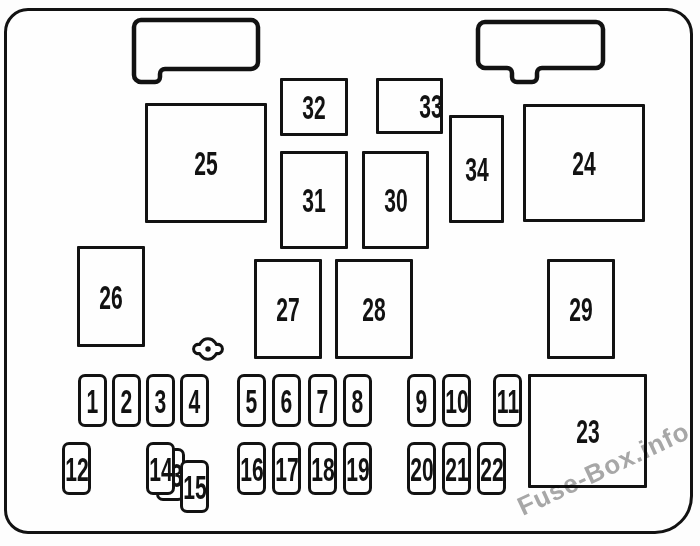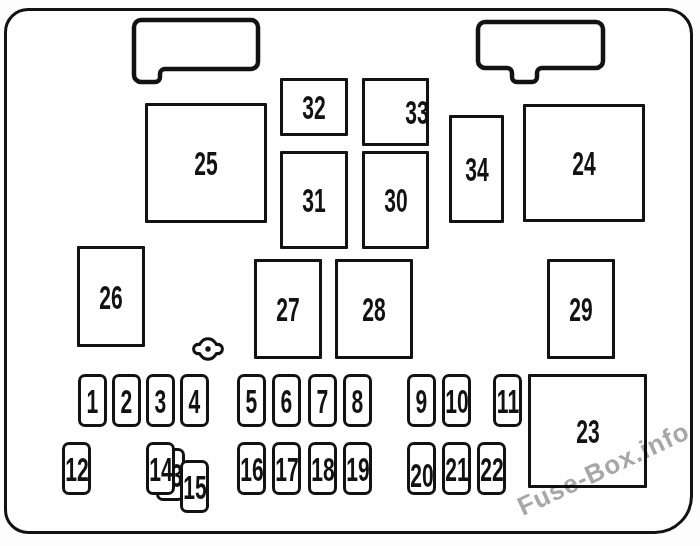--- a/index.html
+++ b/index.html
@@ -132,21 +132,21 @@
       </div>
       <div class="box relay" style="left: 362px; top: 151px; width: 67px; height: 98px;">
         <span class="num">30</span>
       </div>
       <div class="box relay" style="left: 280px; top: 151px; width: 68px; height: 98px;">
         <span class="num">31</span>
       </div>
       <div class="box relay" style="left: 280px; top: 78px; width: 68px; height: 58px;">
         <span class="num">32</span>
       </div>
-      <div class="box relay" style="left: 362px; top: 78px; width: 67px; height: 68px; padding-left: 43px;">
+      <div class="box relay" style="left: 376px; top: 78px; width: 67px; height: 56px; padding-left: 43px;">
         <span class="num">33</span>
       </div>
       <div class="box relay" style="left: 449px; top: 115px; width: 55px; height: 108px;">
         <span class="num">34</span>
       </div>
       <div class="box fuse" style="left: 78px; top: 374px; width: 29px; height: 53px;">
         <span class="num">1</span>
       </div>
       <div class="box fuse" style="left: 112px; top: 374px; width: 29px; height: 53px;">
         <span class="num">2</span>
@@ -195,21 +195,21 @@
       </div>
       <div class="box fuse" style="left: 272px; top: 442px; width: 29px; height: 53px;">
         <span class="num">17</span>
       </div>
       <div class="box fuse" style="left: 308px; top: 442px; width: 29px; height: 53px;">
         <span class="num">18</span>
       </div>
       <div class="box fuse" style="left: 343px; top: 442px; width: 29px; height: 53px;">
         <span class="num">19</span>
       </div>
-      <div class="box fuse" style="left: 407px; top: 442px; width: 29px; height: 53px; align-items: flex-end;">
+      <div class="box fuse" style="left: 407px; top: 442px; width: 29px; height: 53px;">
         <span class="num">20</span>
       </div>
       <div class="box fuse" style="left: 442px; top: 442px; width: 29px; height: 53px;">
         <span class="num">21</span>
       </div>
       <div class="box fuse" style="left: 477px; top: 442px; width: 29px; height: 53px;">
         <span class="num">22</span>
       </div>
     </div>
 

